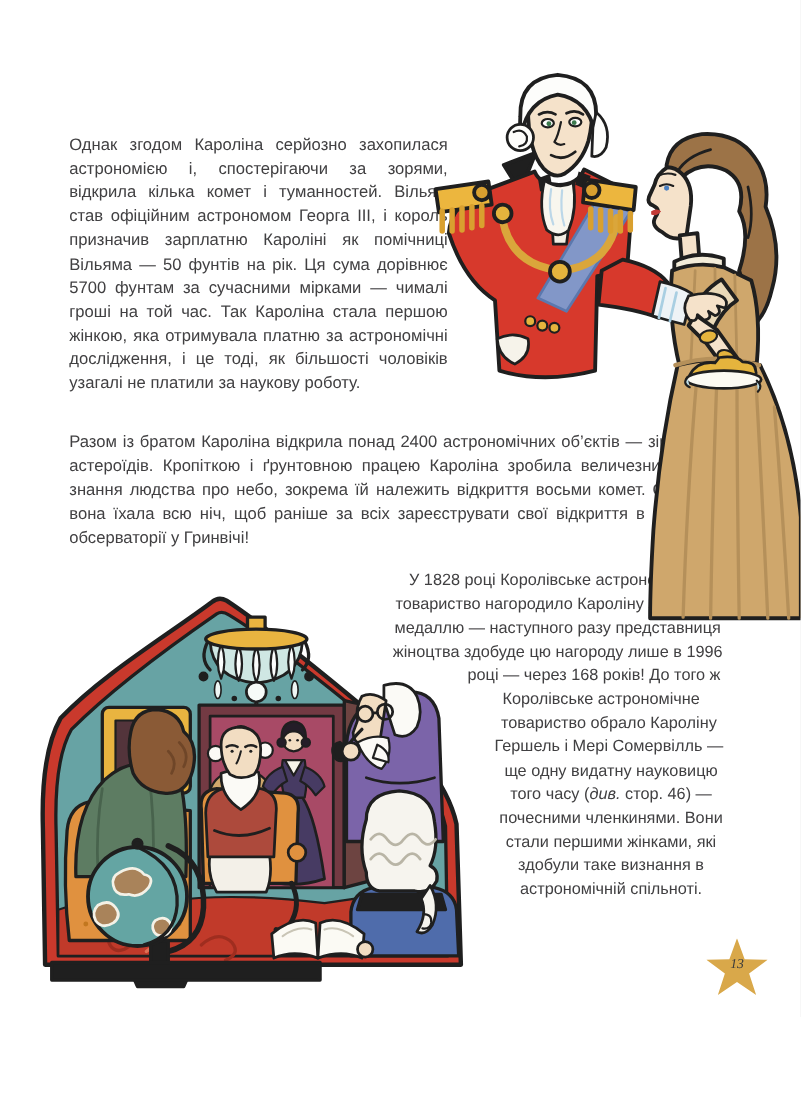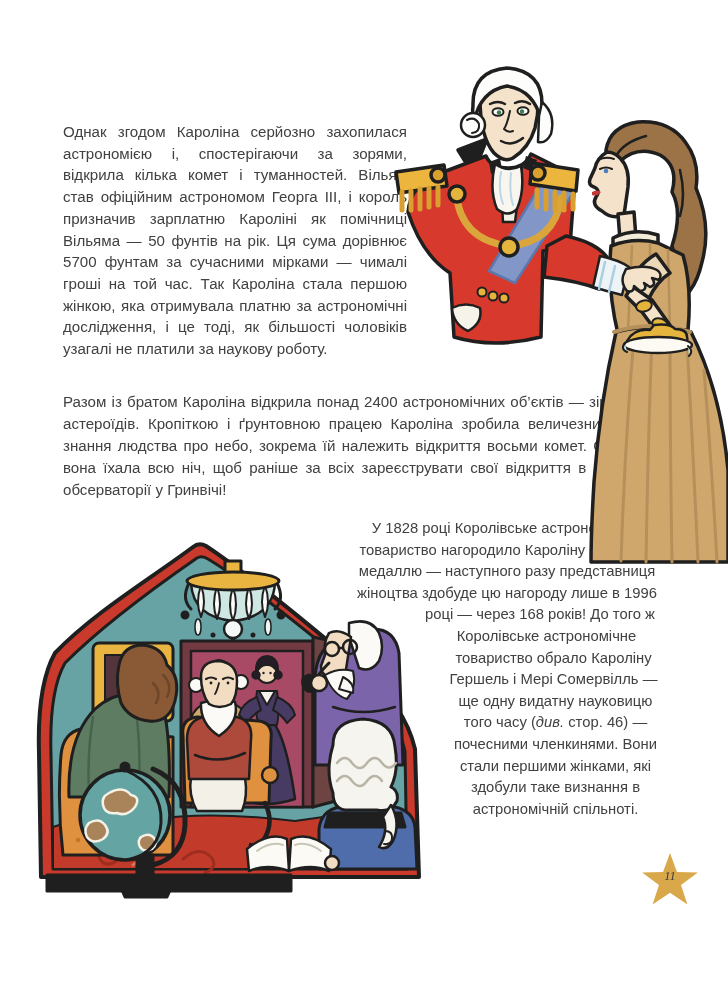--- a/index.html
+++ b/index.html
@@ -321,15 +321,15 @@
         <path d="M298,324 Q276,306 258,314 L256,346 Q278,338 296,346 Z" fill="#fbfaf4" stroke-width="2.5"></path>
         <path d="M224,326 Q238,316 250,320 M262,320 Q274,316 288,326" fill="none" stroke="#c9c5b6" stroke-width="2"></path>
         <circle cx="299" cy="338" r="7" fill="#f2ddc2" stroke-width="2.5"></circle>
       </g>
 
       <rect x="14" y="350" width="244" height="16" fill="#1f1f1f"></rect>
     </g>
   </svg>
 
   <div class="star"></div>
-  <div class="star-num">11</div>
+  <div class="star-num">13</div>
 
 </div>
 
 </body></html>

